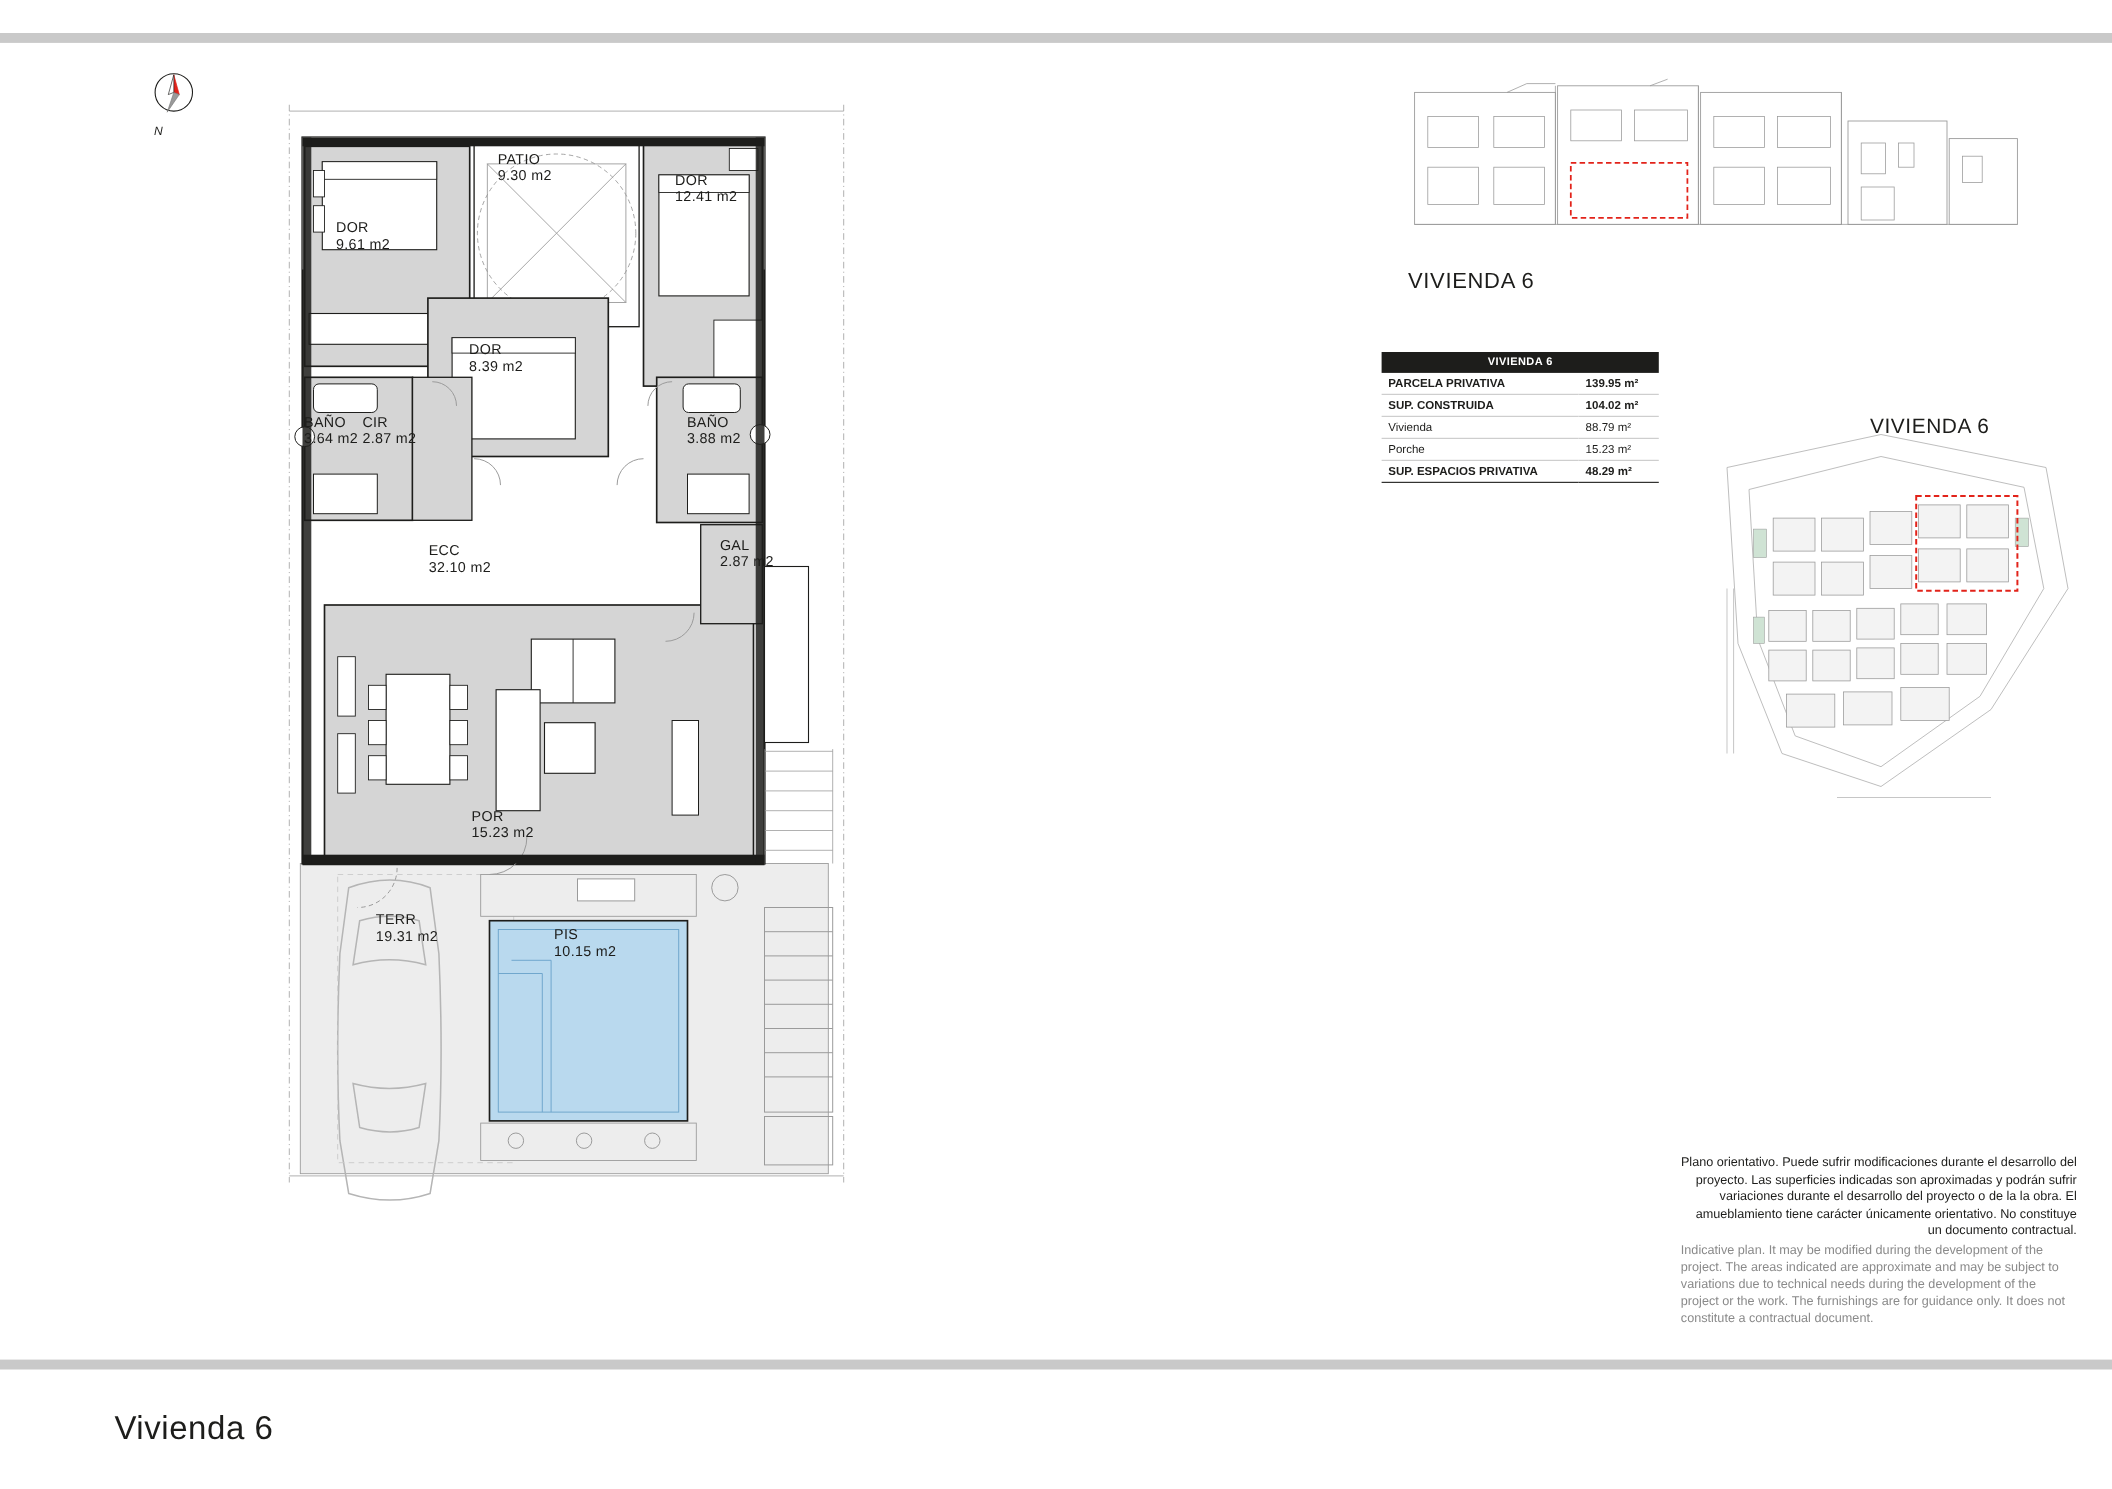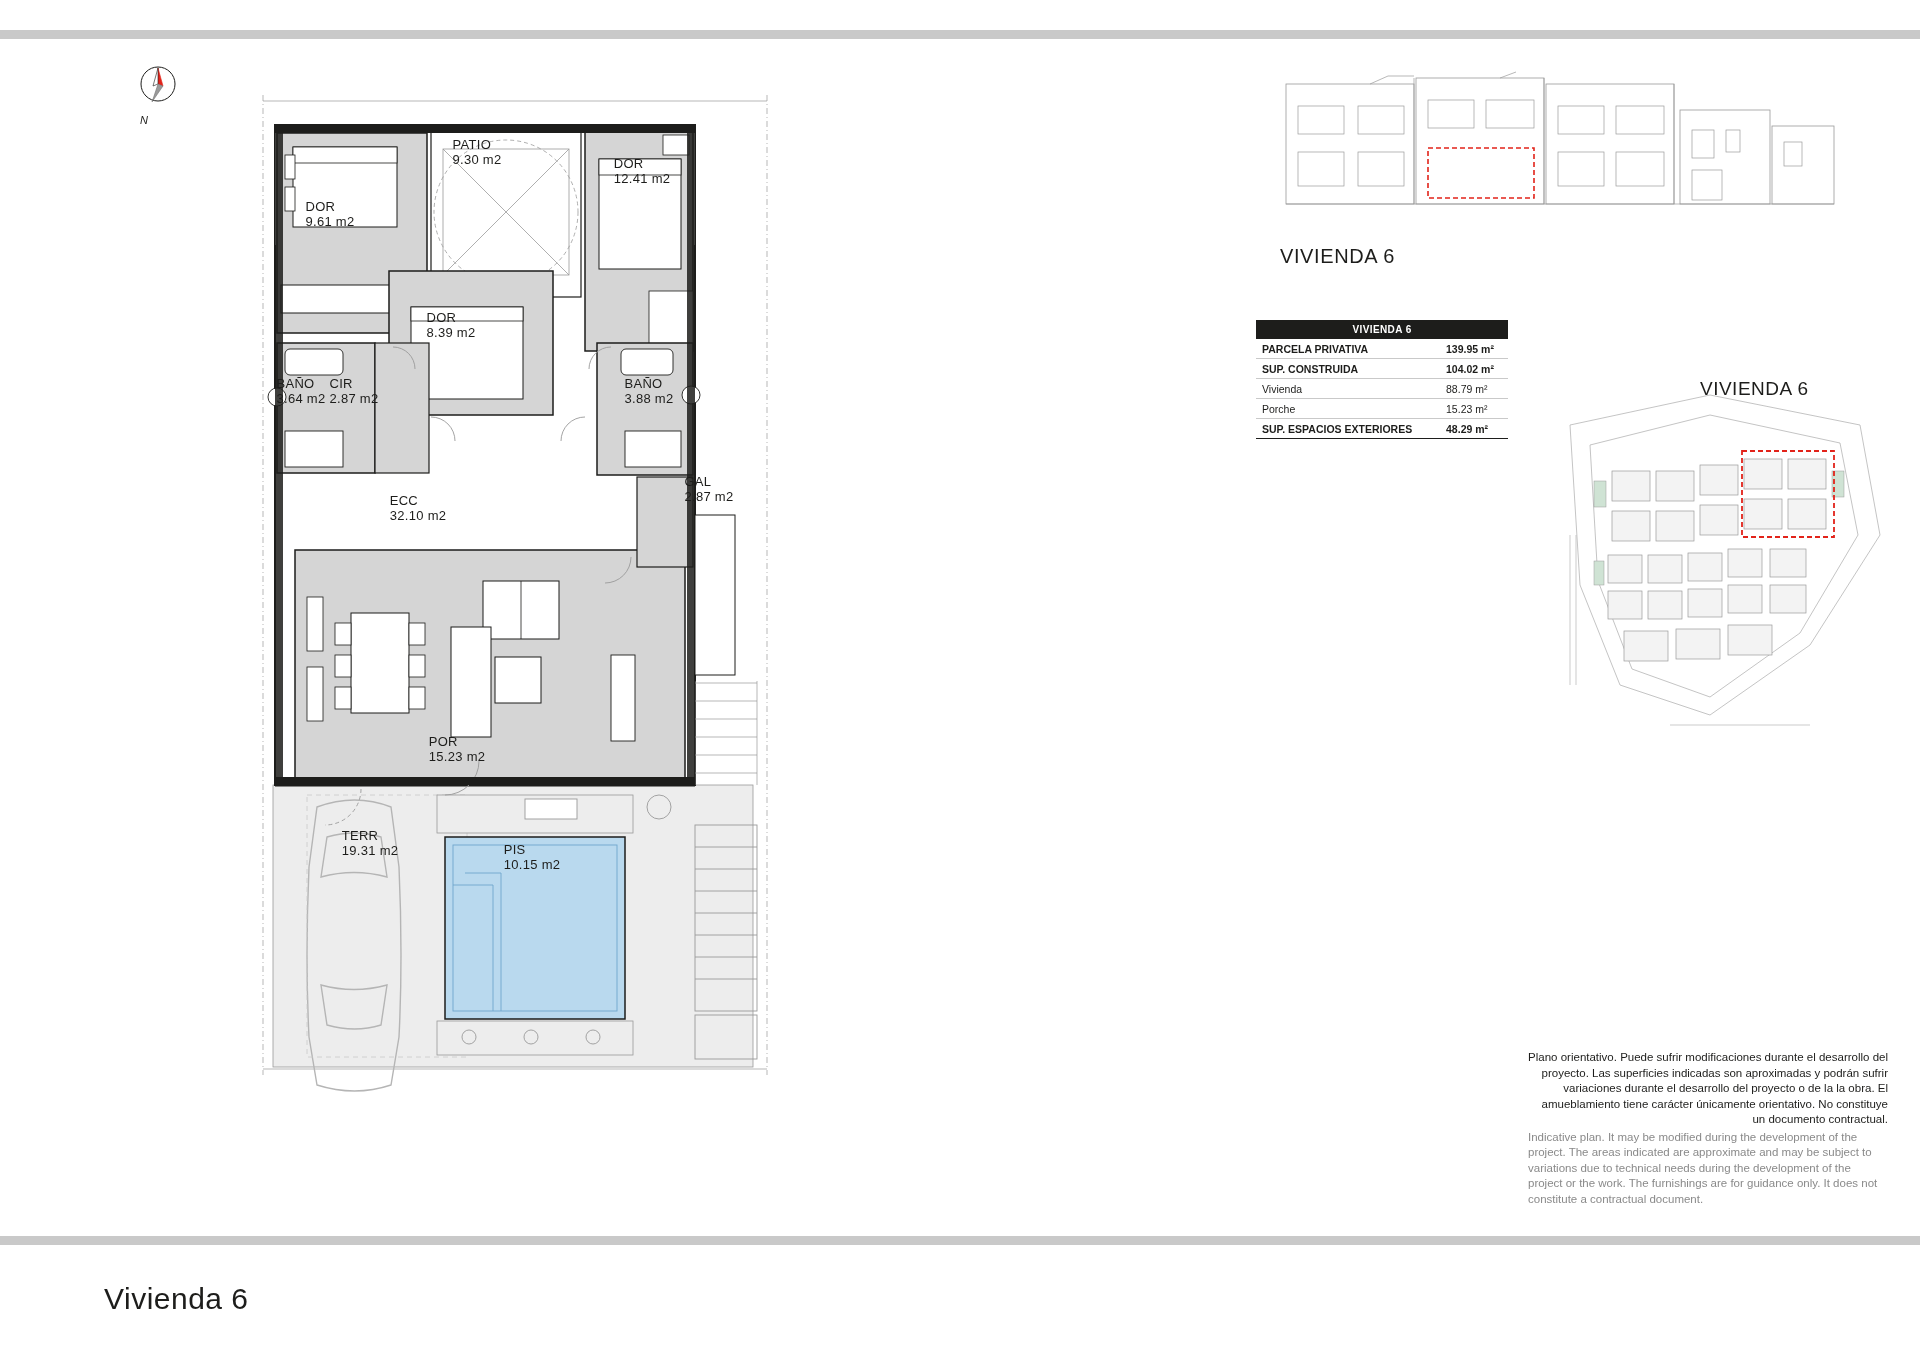--- a/index.html
+++ b/index.html
@@ -328,21 +328,21 @@
       <span class="ar">3.64 m2</span>
     </div>
     <div class="room-label" style="left:99px;top:296px;">
       <span class="nm">CIR</span>
       <span class="ar">2.87 m2</span>
     </div>
     <div class="room-label" style="left:394px;top:296px;">
       <span class="nm">BAÑO</span>
       <span class="ar">3.88 m2</span>
     </div>
-    <div class="room-label" style="left:424px;top:394px;margin-left:30px;">
+    <div class="room-label" style="left:424px;top:408px;">
       <span class="nm">GAL</span>
       <span class="ar">2.87 m2</span>
     </div>
     <div class="room-label" style="left:163px;top:413px;">
       <span class="nm">ECC</span>
       <span class="ar">32.10 m2</span>
     </div>
     <div class="room-label" style="left:202px;top:644px;margin-top:10px;">
       <span class="nm">POR</span>
       <span class="ar">15.23 m2</span>
@@ -410,21 +410,21 @@
       </tr>
       <tr>
         <td>Vivienda</td>
         <td class="val">88.79 m²</td>
       </tr>
       <tr>
         <td>Porche</td>
         <td class="val">15.23 m²</td>
       </tr>
       <tr class="bold last">
-        <td>SUP. ESPACIOS EXTERIORES</td>
+        <td>SUP. ESPACIOS PRIVATIVA</td>
         <td class="val">48.29 m²</td>
       </tr>
     </tbody>
   </table>
 
   <div class="site-caption">VIVIENDA 6</div>
   <div class="site">
     <svg width="350" height="380" viewBox="0 0 350 380">
       <g stroke="#b5b5b5" stroke-width="0.8" fill="none">
         <path d="M10 40 L150 10 L300 40 L320 150 L250 260 L150 330 L60 300 L20 200 Z"></path>

